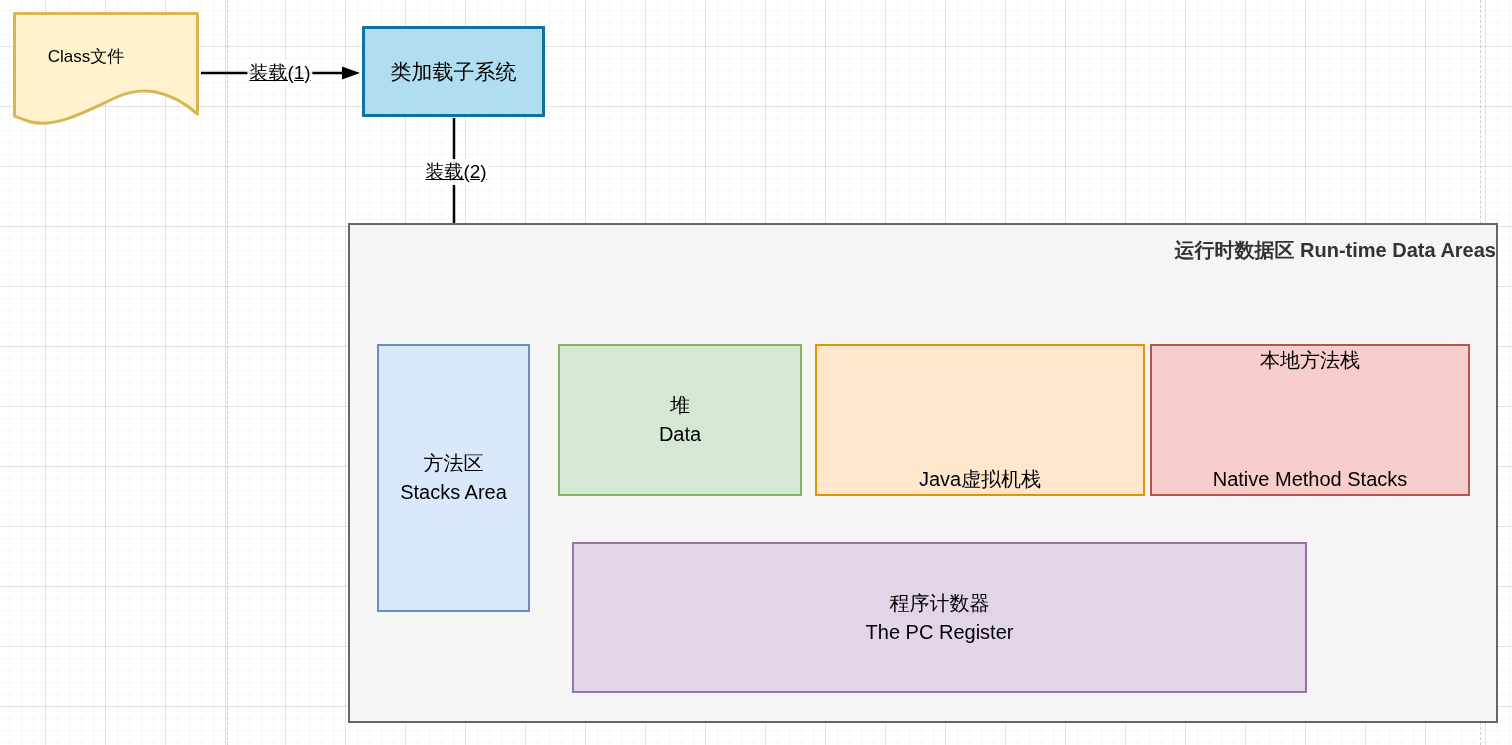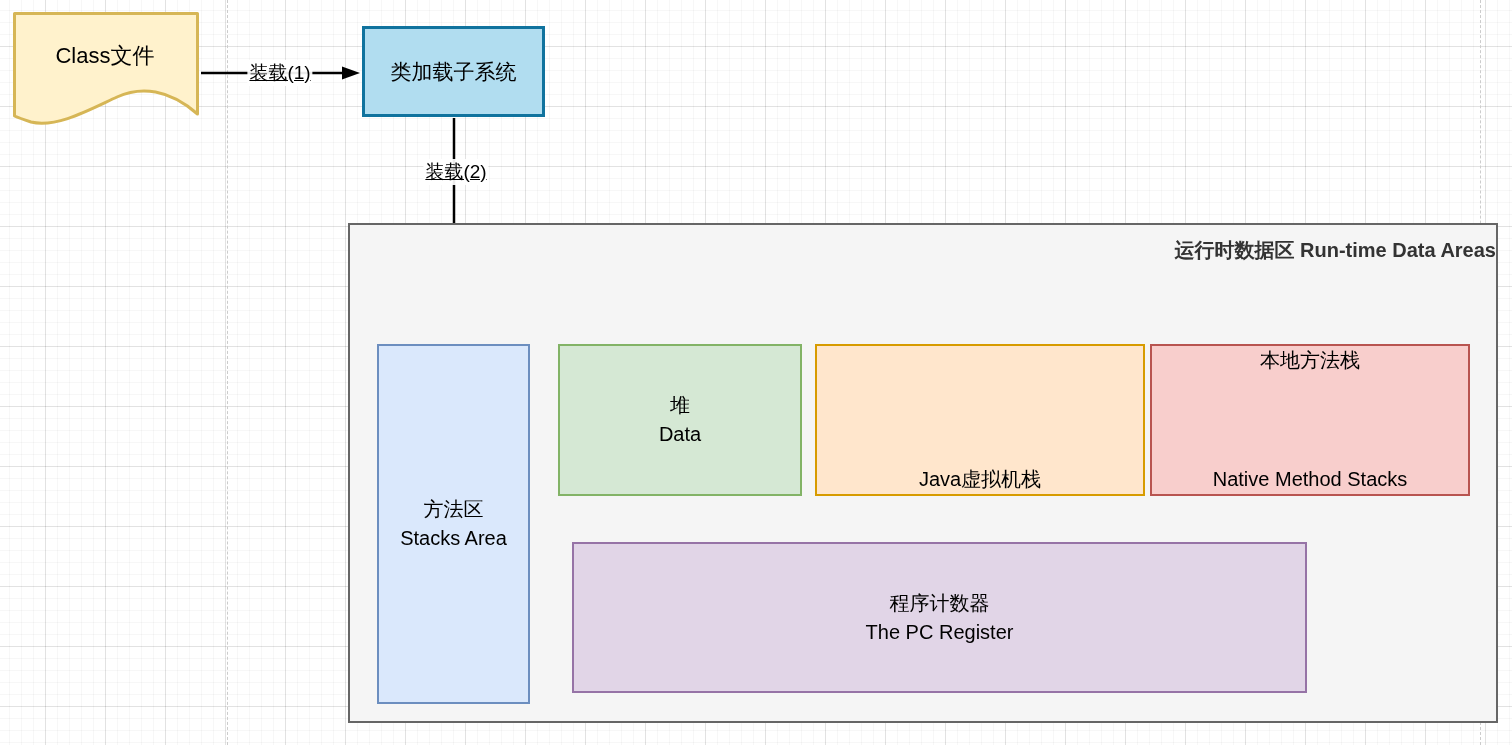--- a/index.html
+++ b/index.html
@@ -23,39 +23,39 @@
   }
   .node{
     position:absolute;
     display:flex;flex-direction:column;align-items:center;justify-content:center;
     text-align:center;color:#000000;font-size:20px;line-height:29px;
     box-sizing:border-box;
   }
   .node .ln{display:block;}
   .doc-shape{position:absolute;left:13px;top:12px;width:186px;height:116px;}
   .doc-label{
-    position:absolute;left:29px;top:26px;width:152px;height:60px;
+    position:absolute;left:10px;top:26px;width:152px;height:60px;
     display:flex;align-items:center;justify-content:center;
-    font-size:22px;color:#000;
+    font-size:17px;color:#000;
   }
   .loader-box{
     position:absolute;left:362px;top:26px;width:183px;height:91px;
     background:#b1ddf0;border:3px solid #10739e;box-sizing:border-box;
     display:flex;align-items:center;justify-content:center;
     font-size:21px;color:#000;
   }
   .runtime-container{
     position:absolute;left:348px;top:223px;width:1150px;height:500px;
     background:#f5f5f5;border:2px solid #666666;box-sizing:border-box;
   }
   .runtime-title{
     position:absolute;left:0;top:12px;width:100%;
     text-align:right;font-size:20px;font-weight:bold;color:#333333;
   }
-  .method-area{left:377px;top:344px;width:153px;height:360px;background:#dae8fc;border:2px solid #6c8ebf;text-align:right;}
+  .method-area{left:377px;top:344px;width:153px;height:268px;background:#dae8fc;border:2px solid #6c8ebf;text-align:right;}
   .heap{left:558px;top:344px;width:244px;height:152px;background:#d5e8d4;border:2px solid #82b366;}
   .jvm-stacks{left:815px;top:344px;width:330px;height:152px;background:#ffe6cc;border:2px solid #d79b00;justify-content:flex-end;}
   .native-stacks{left:1150px;top:344px;width:320px;height:152px;background:#f8cecc;border:2px solid #b85450;justify-content:space-between;}
   .pc-register{left:572px;top:542px;width:735px;height:151px;background:#e1d5e7;border:2px solid #9673a6;}
   .edge-label{
     position:absolute;transform:translate(-50%,-50%);
     background:rgba(255,255,255,0.92);
     font-size:19px;color:#000;padding:0 2px;white-space:nowrap;text-decoration:underline;
   }
   .connectors{position:absolute;left:0;top:0;pointer-events:none;}

